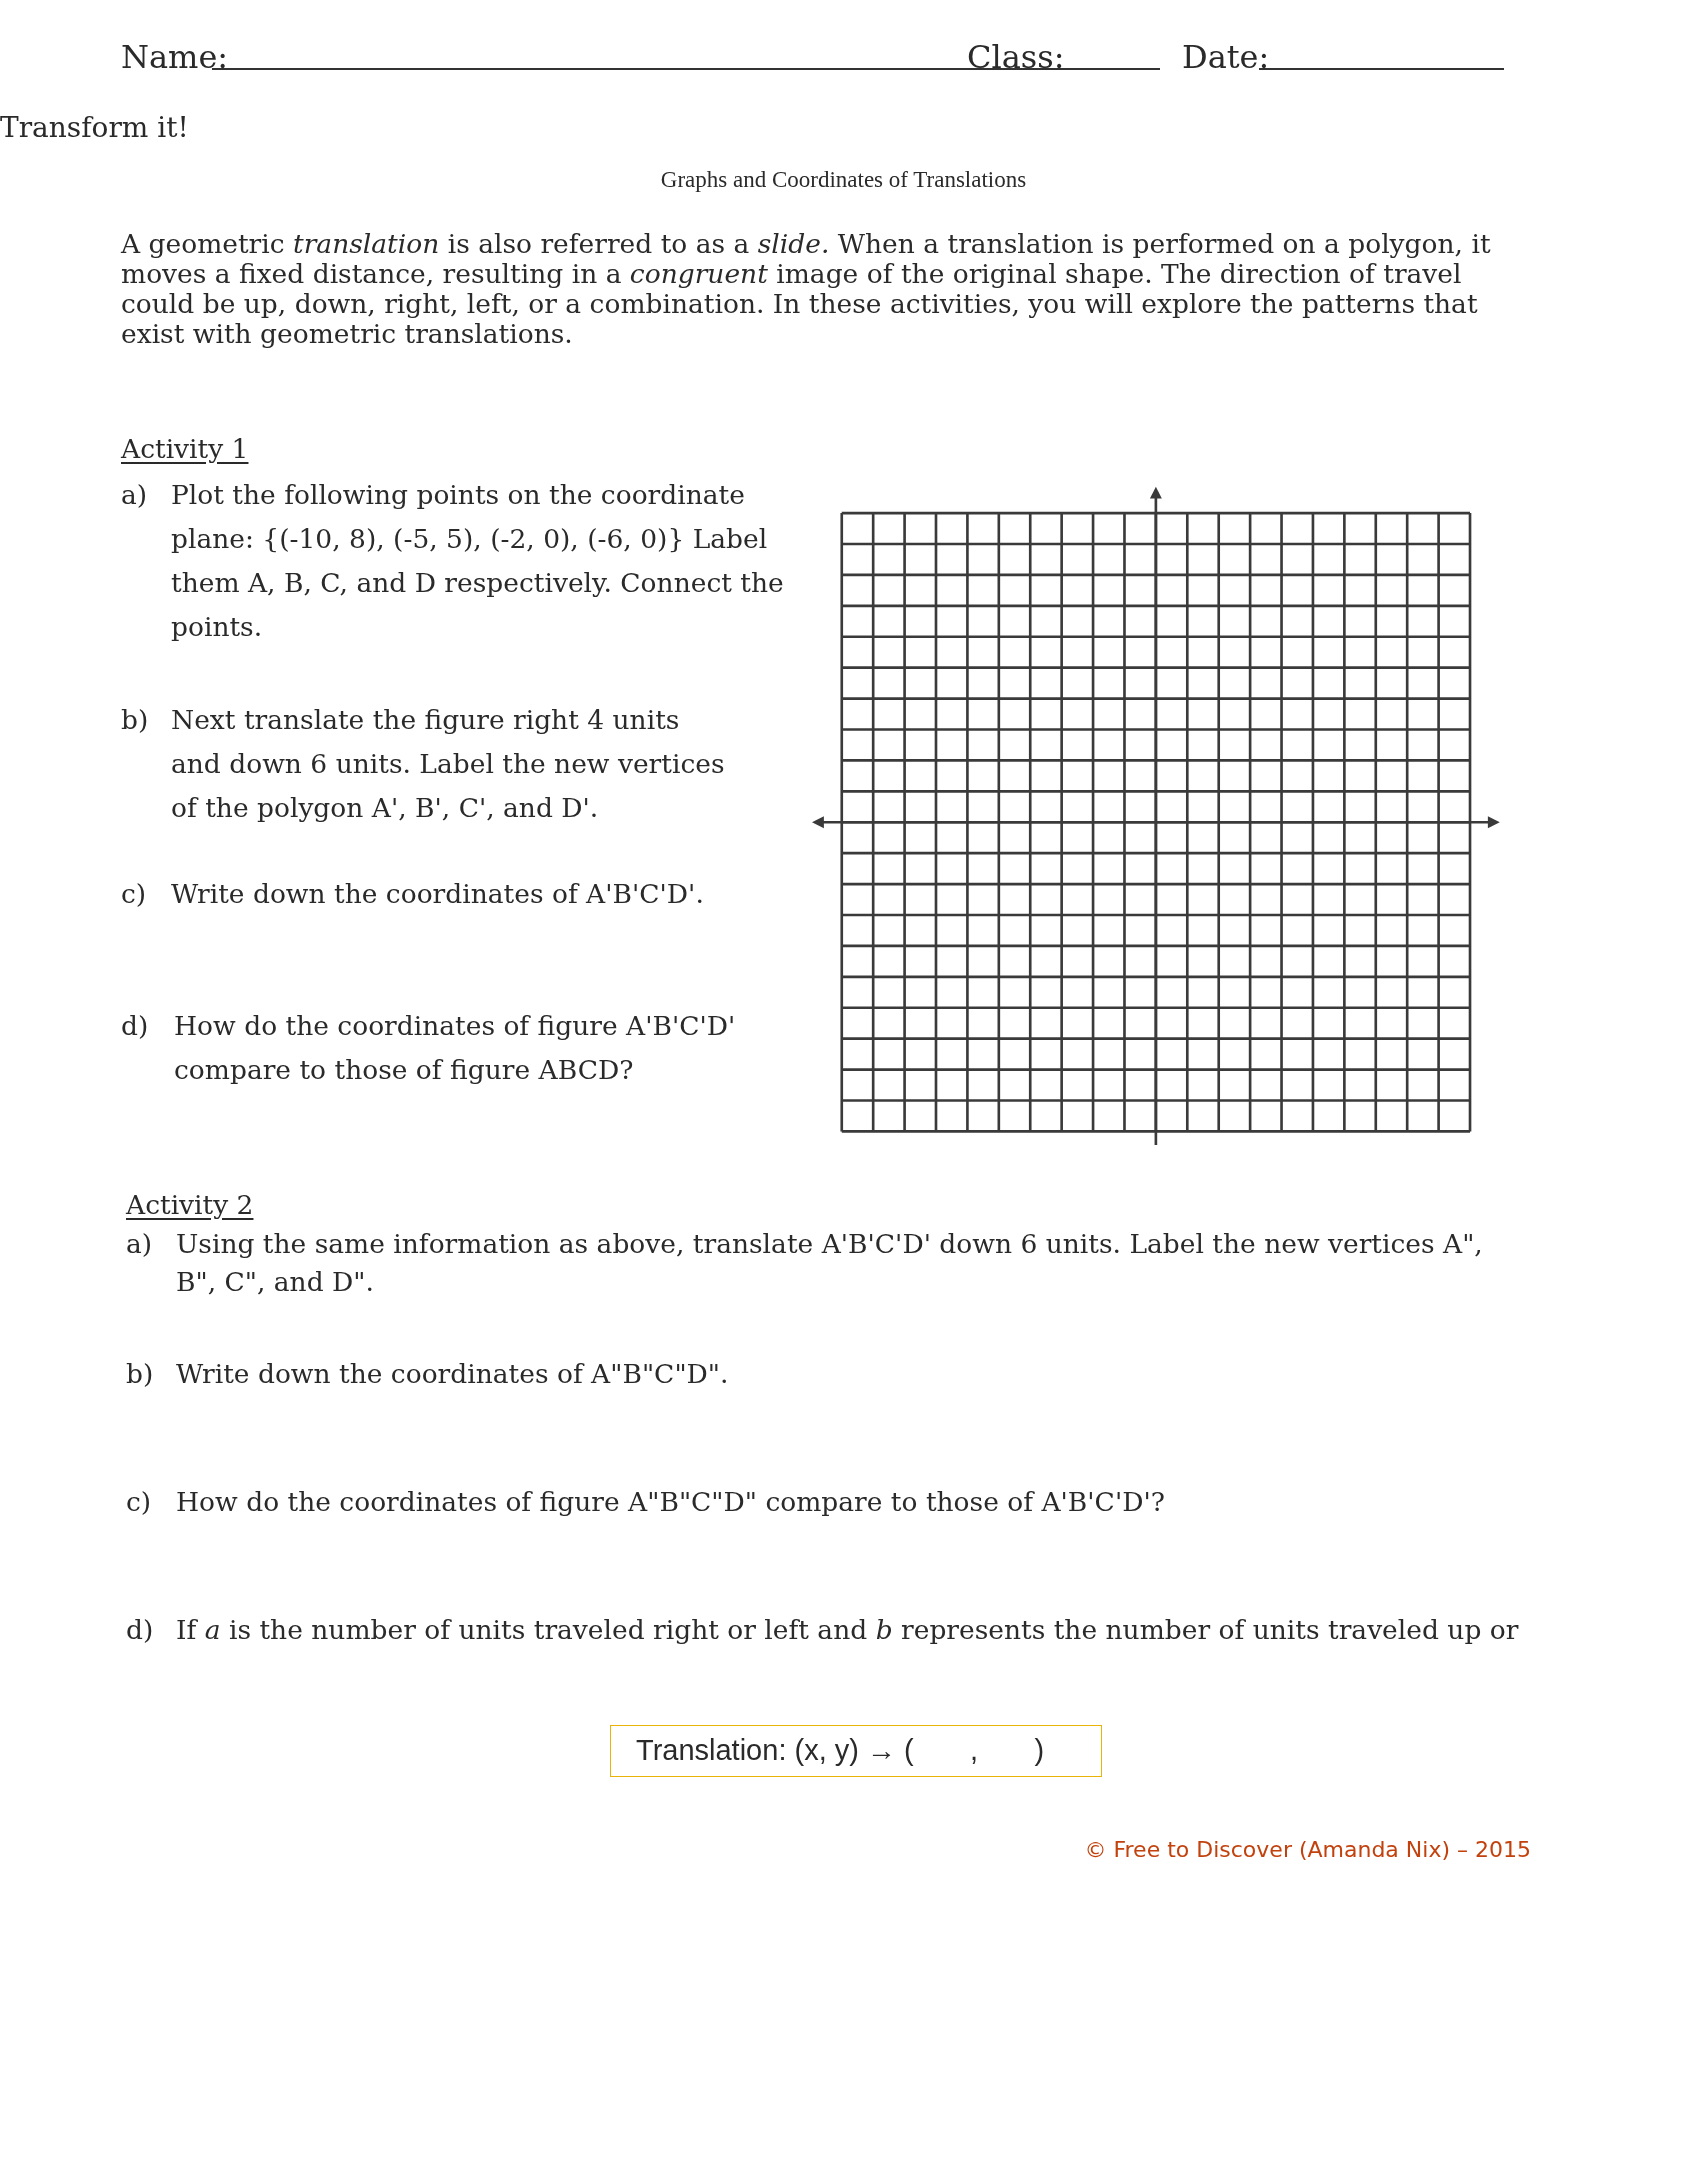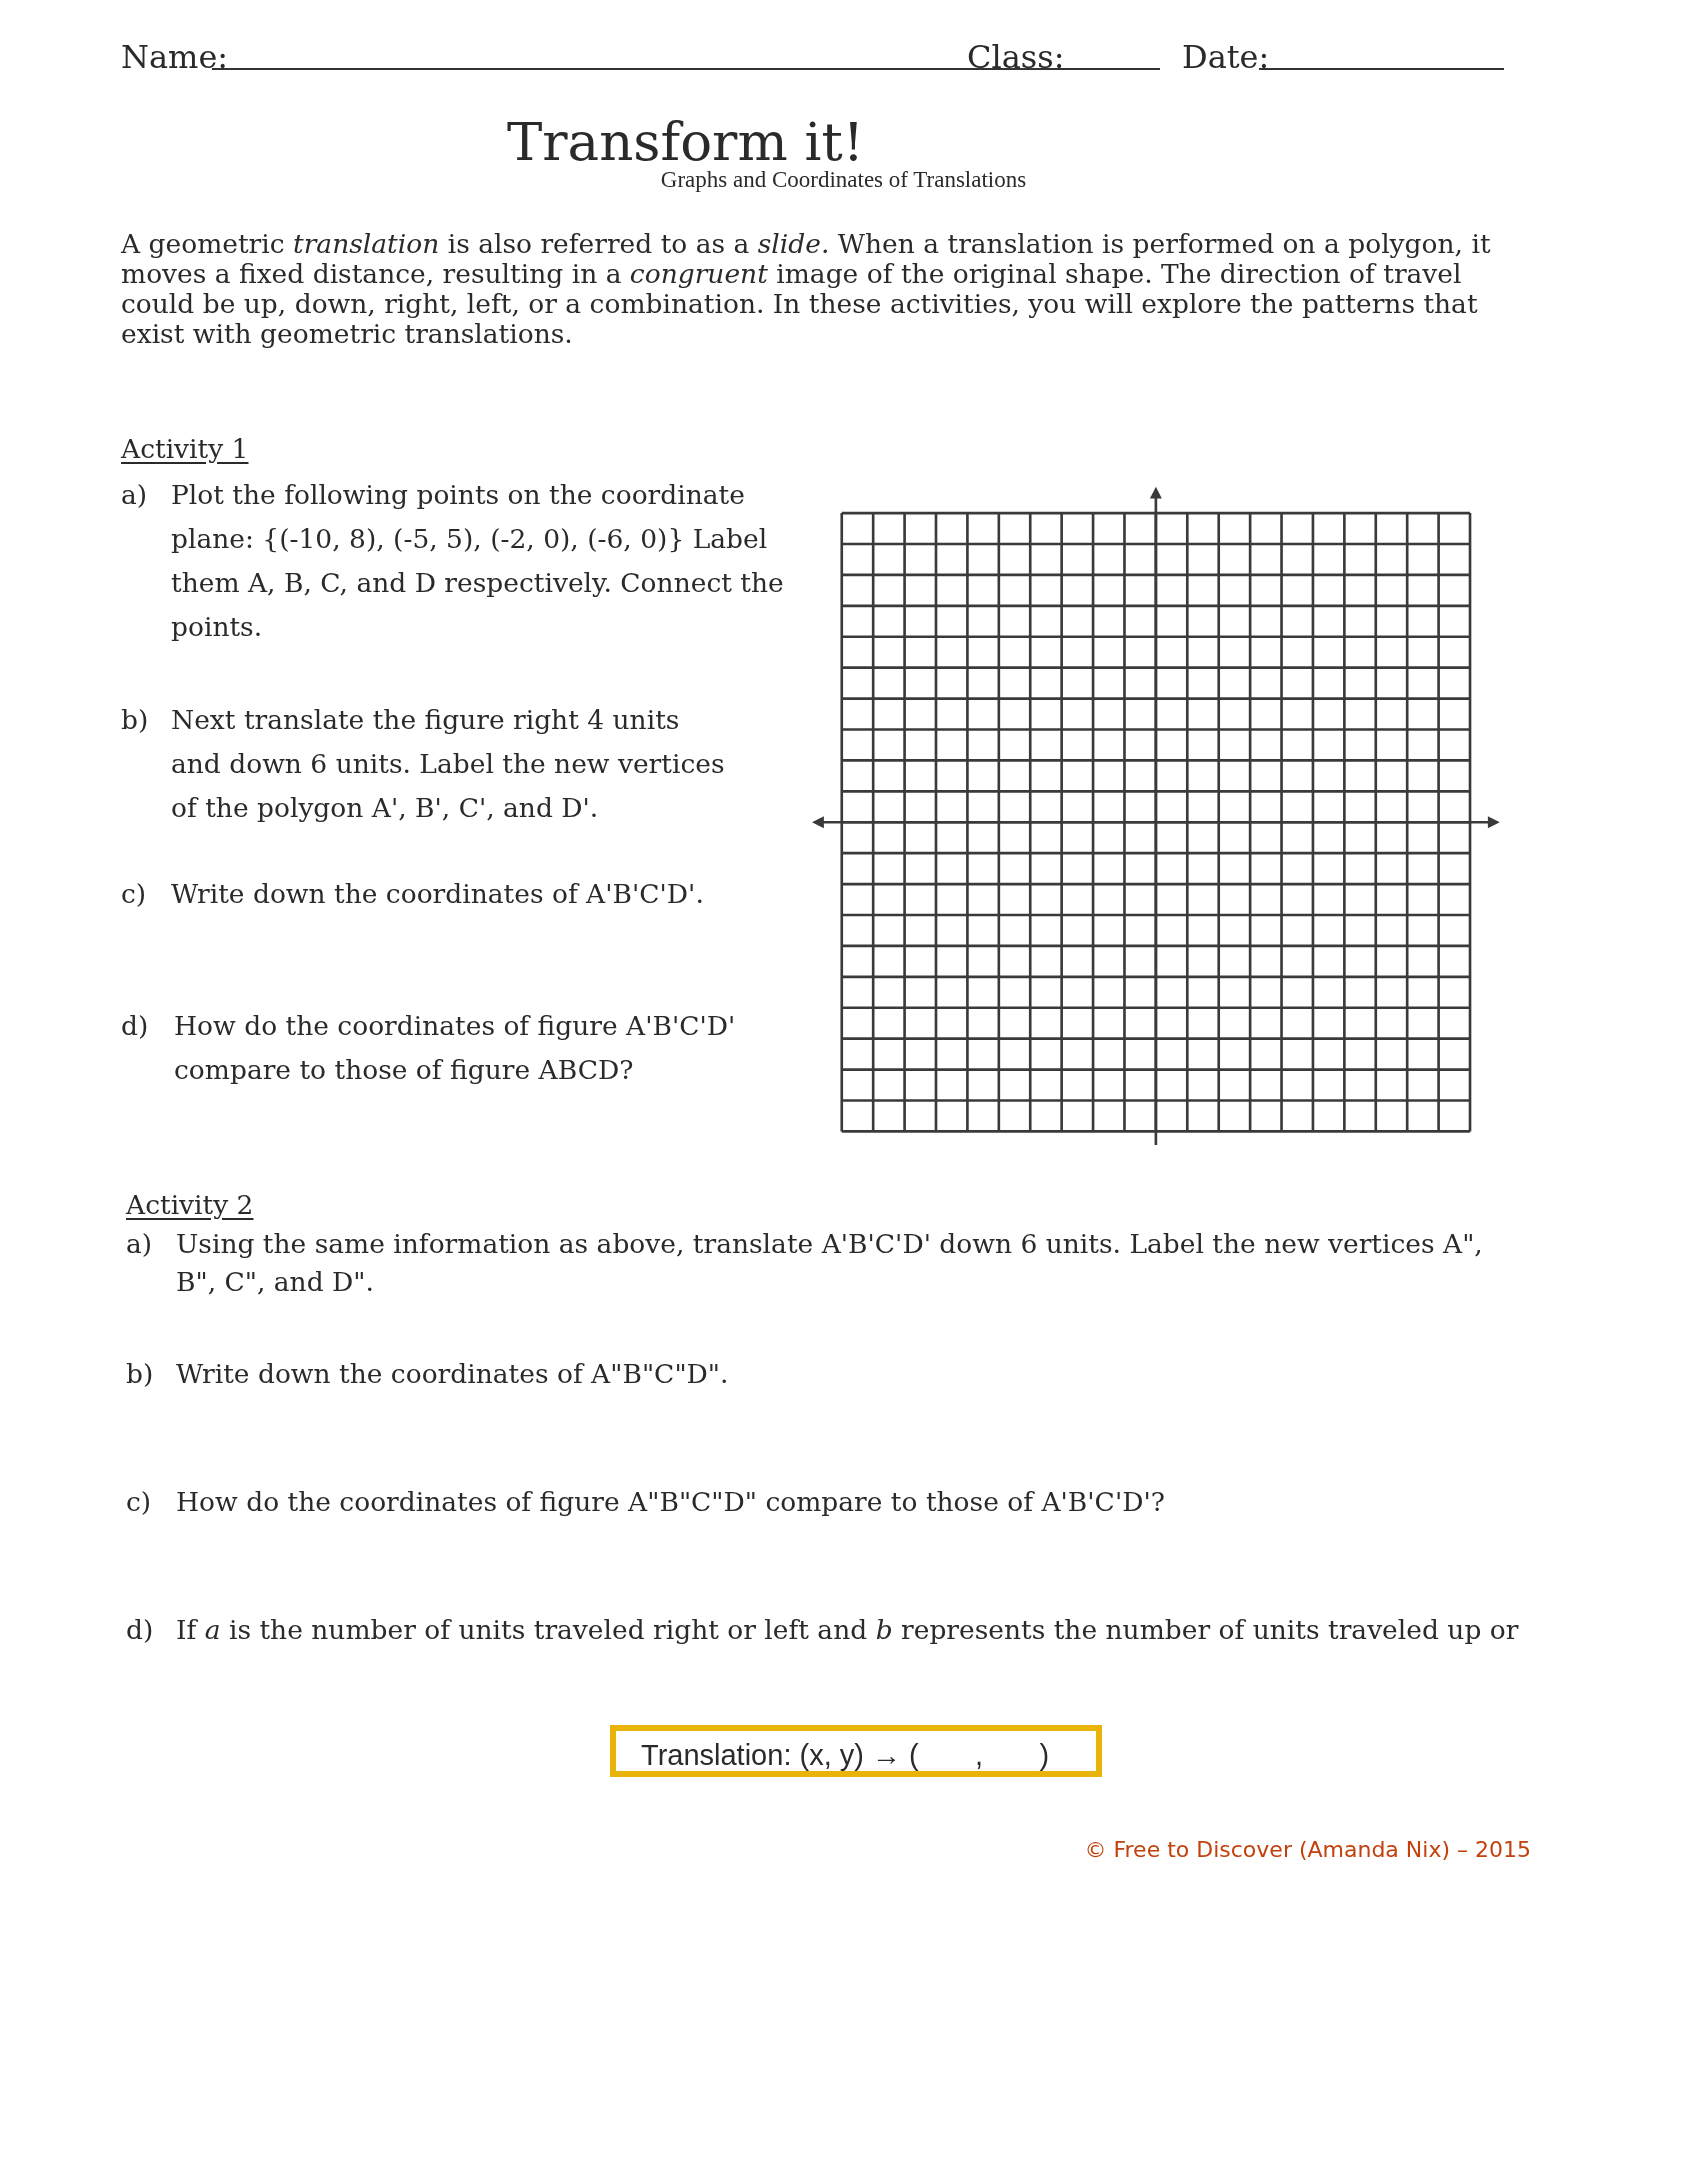--- a/index.html
+++ b/index.html
@@ -8,32 +8,32 @@
       background: #ffffff;
       color: #2a2a2a;
       font-family: "DejaVu Serif", "Liberation Serif", serif;
       position: relative;
       overflow: hidden;
     }
     .abs { position: absolute; }
     .header-row { top: 38px; left: 121px; width: 1383px; height: 40px; font-size: 32px; }
     .hdr-label { position: absolute; top: 0; }
     .hdr-line { position: absolute; top: 30px; height: 0; border-bottom: 2px solid #333; }
-    .title { top: 111px; left: 0; width: 1371px; text-align: center; font-size: 53px; }
+    .title { top: 111px; left: 0; width: 1371px; text-align: left; font-size: 28px; }
     .subtitle { top: 167px; left: 0; width: 1687px; text-align: center; font-size: 23px; font-family: Liberation Serif, serif; }
     .intro { top: 229px; left: 121px; width: 1383px; font-size: 26.5px; line-height: 30px; }
     .intro em { font-style: italic; }
     .act-heading { font-size: 26.5px; text-decoration: underline; text-underline-offset: 4px; }
     .q-item { font-size: 26.5px; line-height: 44px; }
     .q-letter { position: absolute; left: 0; }
     .q-text { margin-left: 50px; }
     .grid-wrap { left: 812px; top: 483px; width: 701px; height: 662px; }
     .rule-box {
       left: 610px; top: 1725px; width: 492px; height: 52px;
-      border: 6px solid #eab308; box-sizing: border-box;
+      border: 1px solid #eab308; box-sizing: border-box;
       font-family: "Liberation Sans", "DejaVu Sans", sans-serif;
       font-size: 29px; line-height: 48px; padding-left: 25px;
       white-space: pre;
     }
     .copyright {
       top: 1837px; right: 156px;
       font-family: "DejaVu Sans", "Liberation Sans", sans-serif;
       font-size: 22px; color: #c2410c;
     }
   </style>

